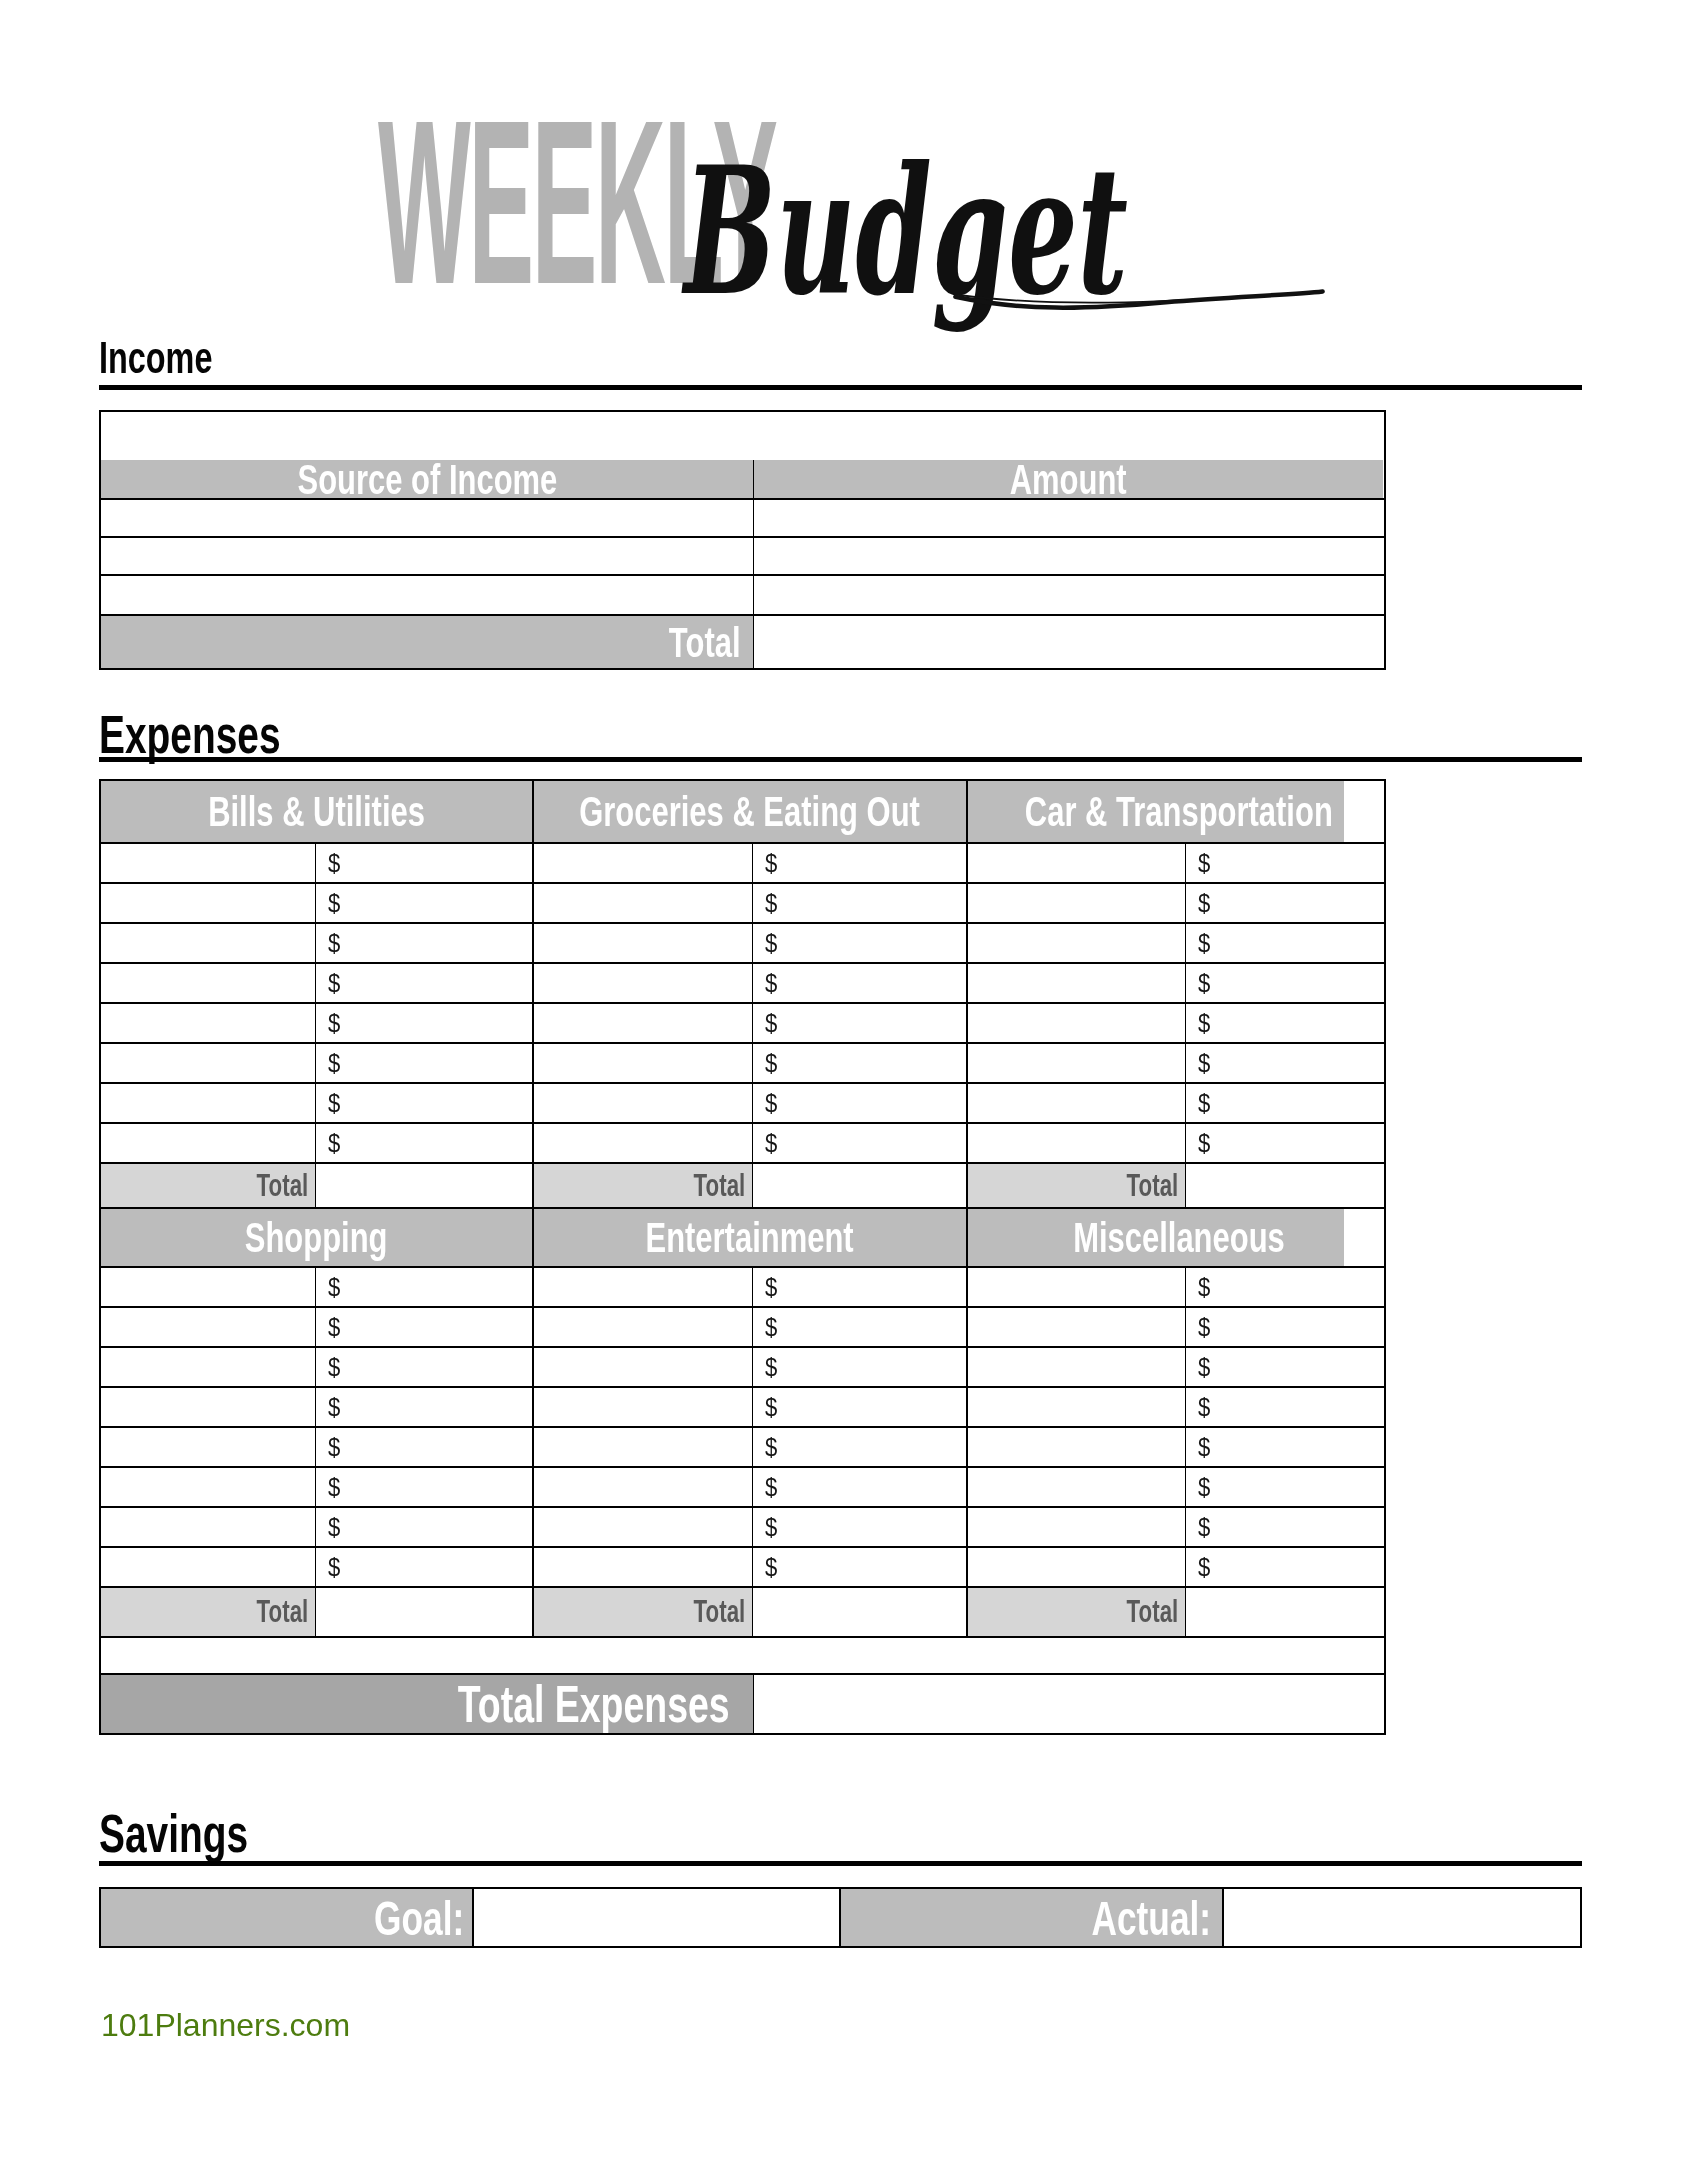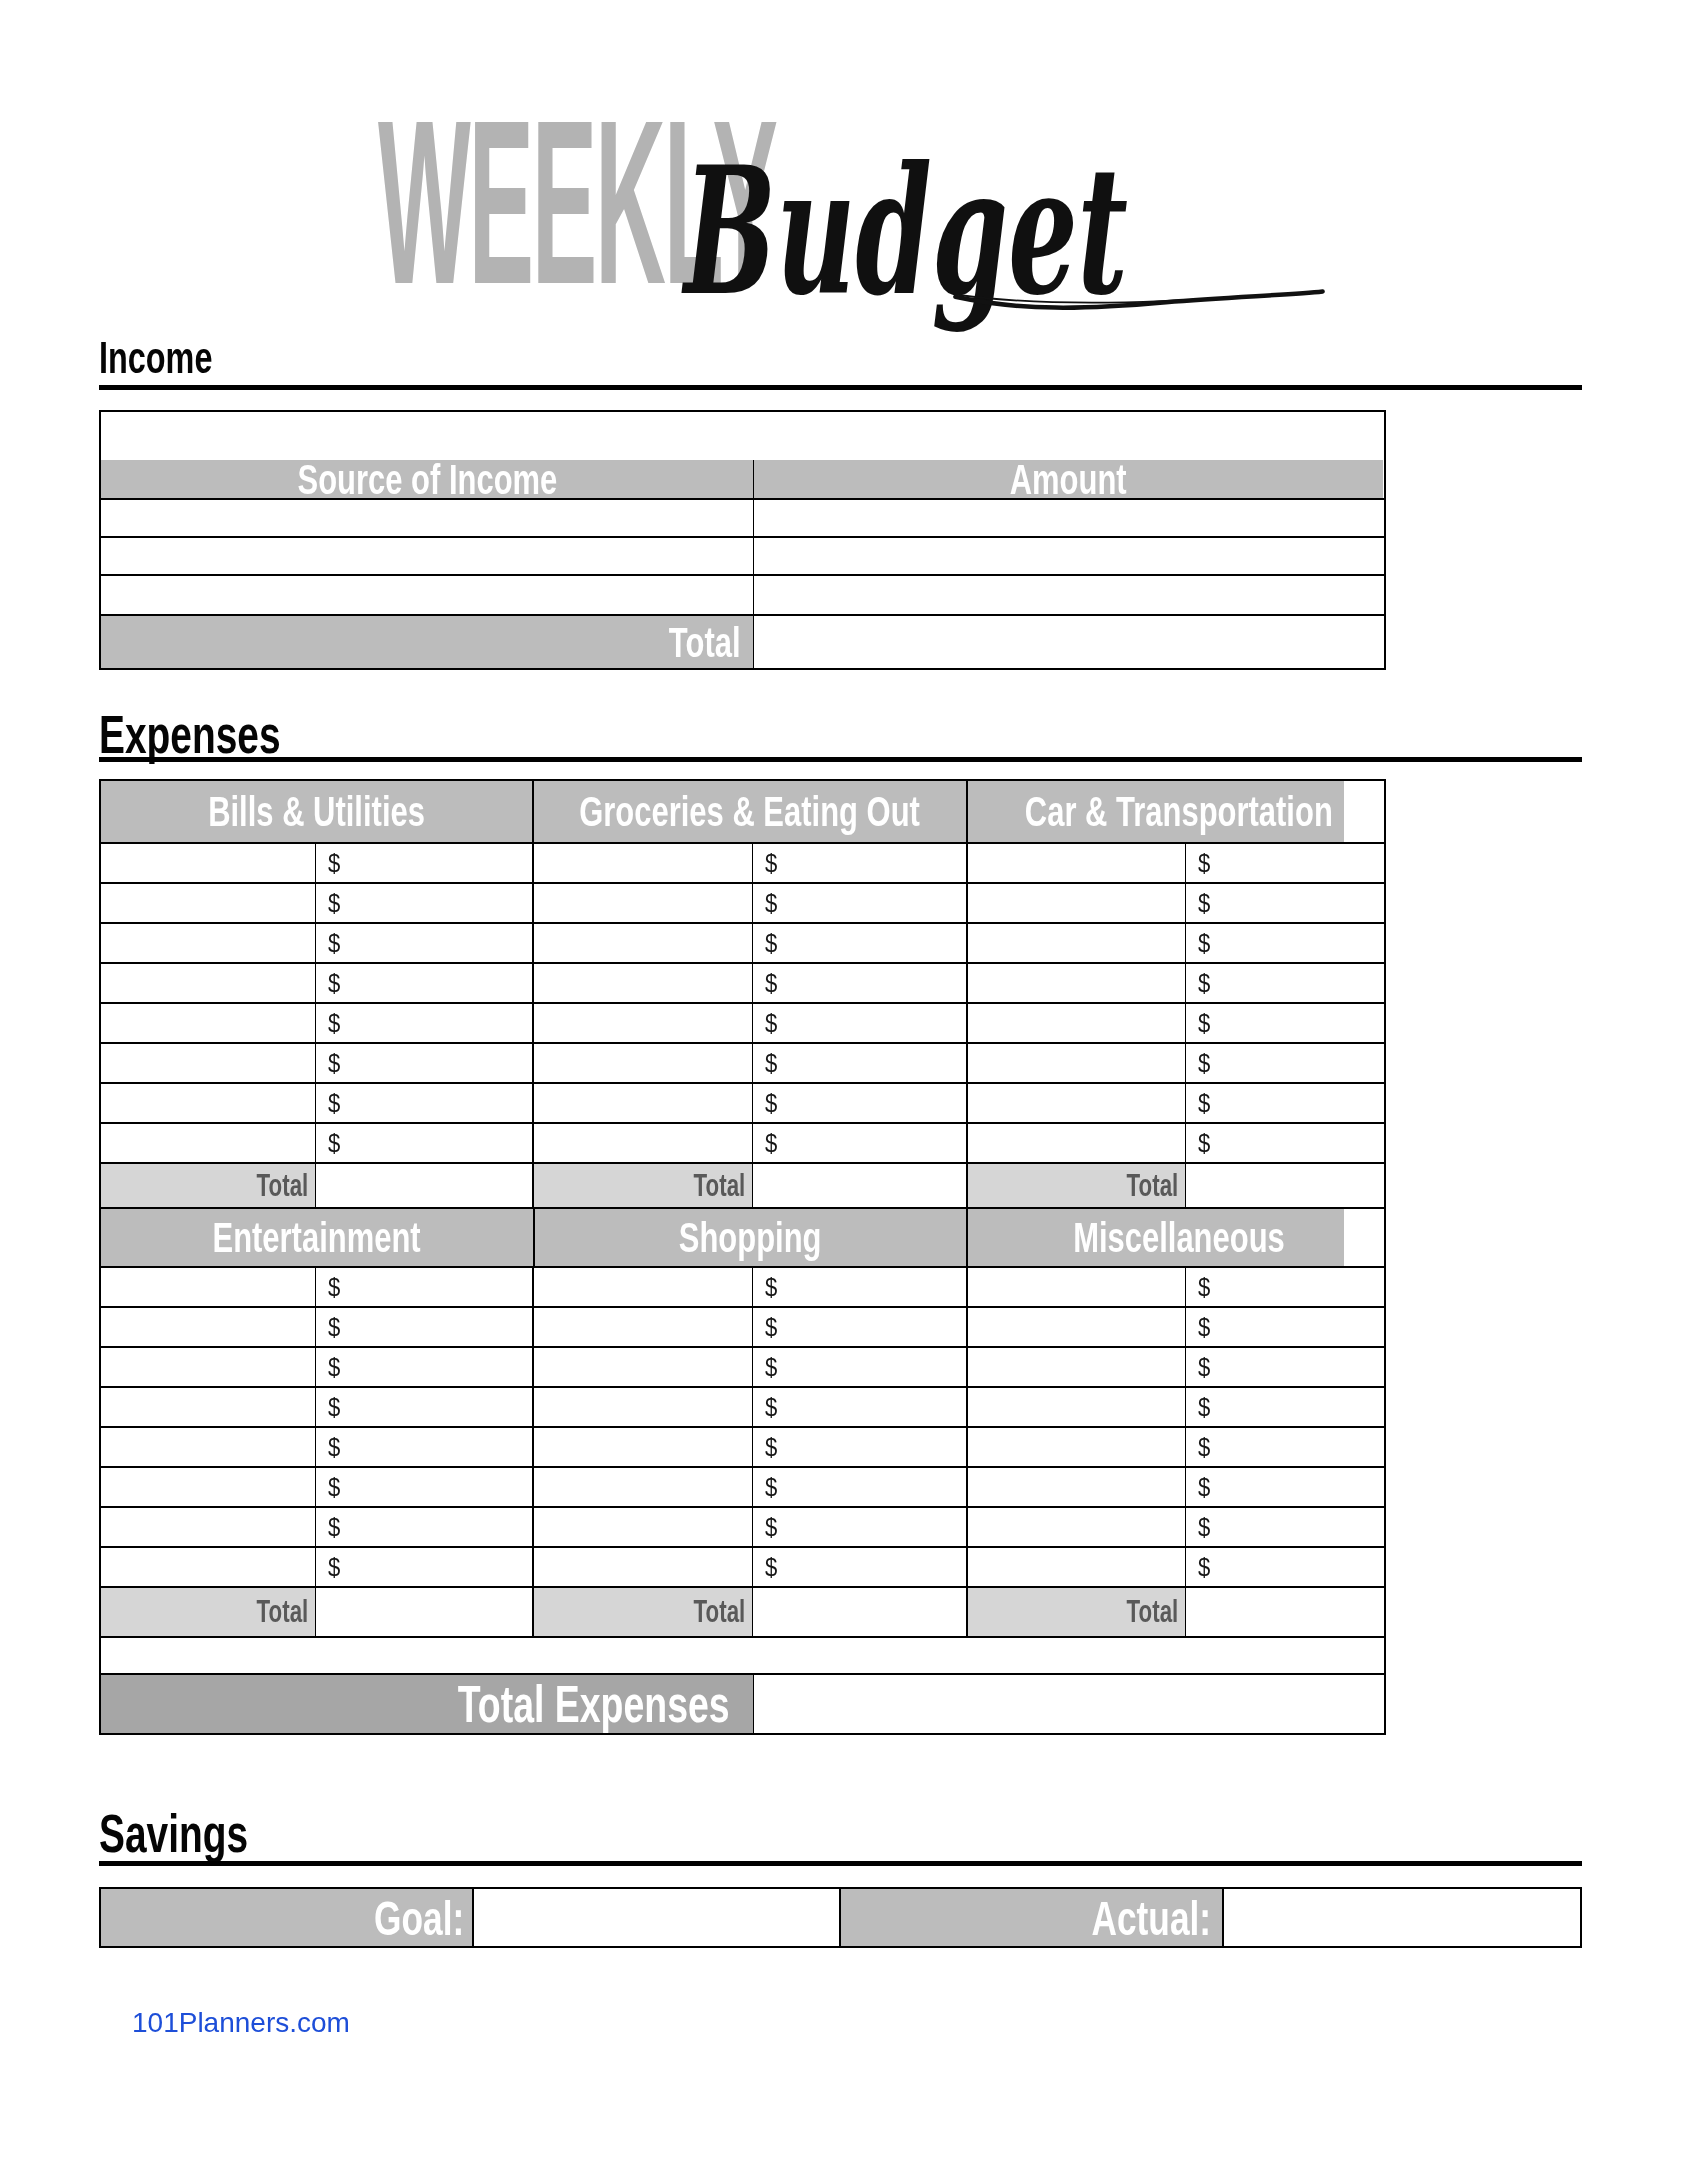--- a/index.html
+++ b/index.html
@@ -75,21 +75,21 @@
 
   
   .savings{top:1887px;width:1483px;}
   .sav-row{height:57px;font-size:49px;}
   .s1{width:373px;border-right:2.7px solid #000;padding-right:8px;}
   .s2{width:367px;border-right:2.7px solid #000;}
   .s3{width:383px;border-right:2.7px solid #000;padding-right:10.8px;}
   .s4{width:356px;}
 
   
-  .footer{position:absolute;left:101px;top:2007px;font-size:28px;color:#1d4ed8;margin-left:31px;}
+  .footer{position:absolute;left:101px;top:2007px;font-size:32px;color:#4d7c0f;}
 </style>
 </head>
 <body>
 
 <div class="page">
 
   <div class="weekly">WEEKLY</div>
   <div class="budget">Budget</div>
   <svg class="flourish" width="378" height="63" viewBox="0 0 420 70">
     <path d="M6 42 C 80 58, 150 56, 240 48 C 310 42, 380 40, 414 36" stroke="#111" stroke-width="5" fill="none" stroke-linecap="round"></path>
@@ -269,25 +269,25 @@
           <span class="cond cond-r tot-lbl">Total</span>
         </div>
       <div class="cell e4"></div>
       <div class="cell e5 ltgray right">
           <span class="cond cond-r tot-lbl">Total</span>
         </div>
       <div class="cell e6"></div>
     </div>
 
     <div class="row exp-hdr2 bb">
+      <div class="cell g1 gray wtxt center">
+          <span class="cond">Shopping</span>
+        </div>
       <div class="cell g2 gray wtxt center">
           <span class="cond">Entertainment</span>
-        </div>
-      <div class="cell g1 gray wtxt center">
-          <span class="cond">Shopping</span>
         </div>
       <div class="cell g3 gray wtxt center">
           <span class="cond">Miscellaneous</span>
         </div>
     </div>
 
     <div>
         <div class="row exp-row">
           <div class="cell e1"></div>
           <div class="cell e2">

